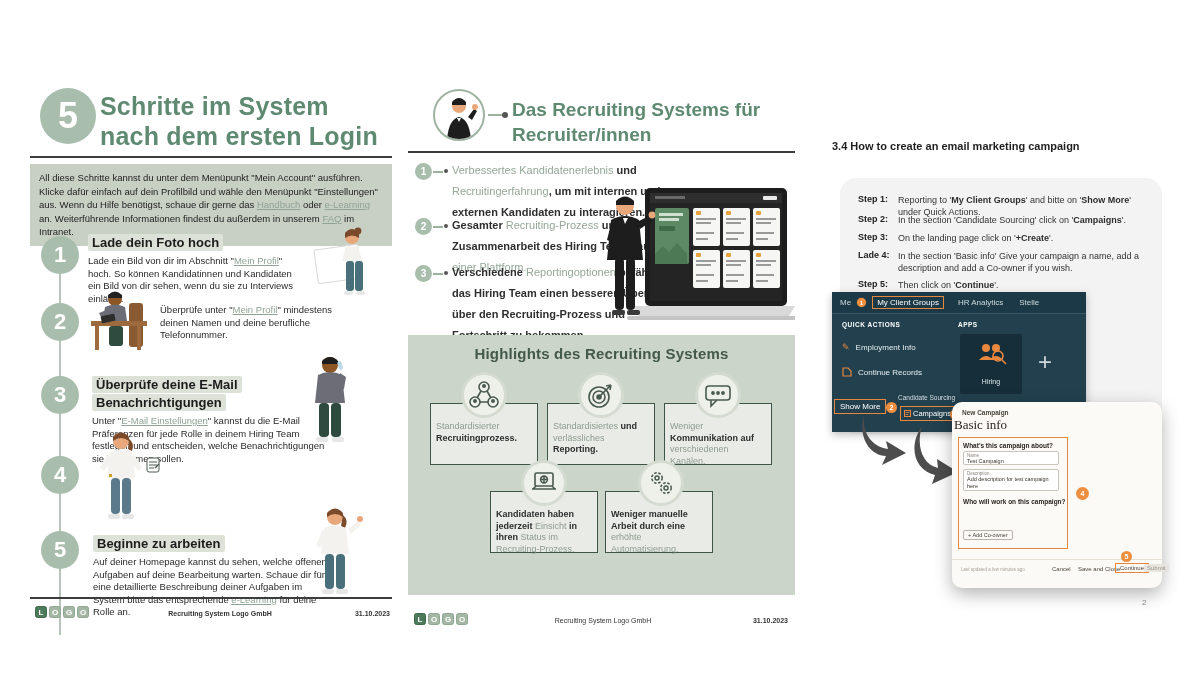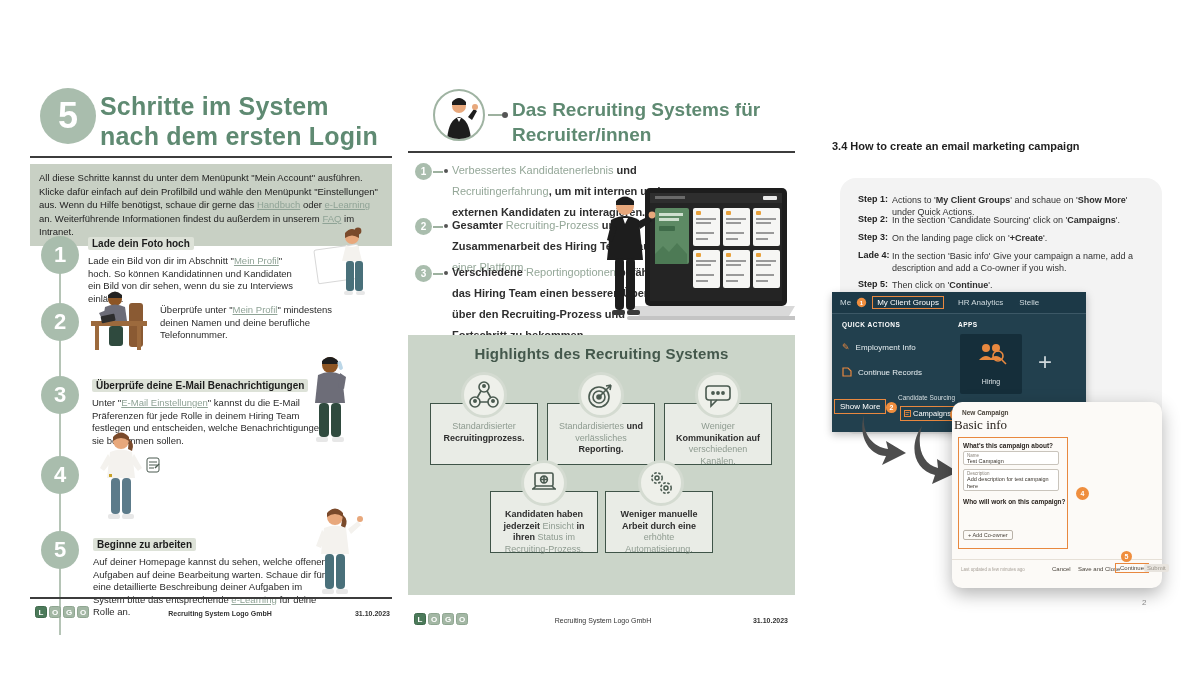--- a/index.html
+++ b/index.html
@@ -14,47 +14,47 @@
   .sg-link{color:#8fa396;text-decoration:underline;cursor:pointer}
   .sg-muted{color:#8e9b90}
 
   
   .badge-circle{width:56px;height:56px;border-radius:50%;background:#a9bdad;color:#fff;font-size:36px;font-weight:bold;display:flex;align-items:center;justify-content:center}
   .lp-title{color:#5f8a72;font-size:25px;font-weight:bold;line-height:30px;letter-spacing:.2px}
   .hr-dark{background:#3c3c3c;height:2px}
   .intro-box{background:#c8d0c4;color:#222;font-size:9.5px;line-height:13.5px;padding:7px 9px}
   .timeline{width:2px;background:#b5c4b6}
   .step-circle{width:38px;height:38px;border-radius:50%;background:#a9bdad;color:#fff;font-weight:bold;font-size:22px;display:flex;align-items:center;justify-content:center}
-  .step-title{font-size:10px;font-weight:bold;color:#1c1c1c;background:#dde2d8;display:inline;padding:1px 4px;border-radius:2px;box-decoration-break:clone}
+  .step-title{font-size:13px;font-weight:bold;color:#1c1c1c;background:#dde2d8;display:inline;padding:1px 4px;border-radius:2px;box-decoration-break:clone}
   .step-body{font-size:9.5px;line-height:12.5px;color:#2a2a2a;margin-top:4px}
 
   .logo-row{display:flex;gap:2px}
   .logo-sq{width:12px;height:12px;border-radius:2.5px;background:#a3b7a4;border:1px solid #8fa691;color:#fff;font-size:8px;font-weight:bold;display:flex;align-items:center;justify-content:center}
   .logo-sq.first{background:#4c7a5a;border-color:#3f6a4c}
   .foot-text{font-size:7px;color:#333}
   .foot-bold{font-size:7px;color:#333;font-weight:bold}
 
   
   .avatar-circle{width:52px;height:52px;border-radius:50%;border:2px solid #9fb3a2;background:#fff;overflow:hidden}
   .mp-title{color:#5f8a72;font-size:19px;font-weight:bold;line-height:25px}
   .bullet-circle{width:17px;height:17px;border-radius:50%;background:#a9bdad;color:#fff;font-size:10px;font-weight:bold;display:flex;align-items:center;justify-content:center}
   .leader{height:1.5px;background:#9db19f}
   .leader-dot{width:4px;height:4px;border-radius:50%;background:#555}
   .bullet-text{font-size:11px;line-height:21px;color:#333}
   .sage-section{background:#cbd5c9}
   .hl-title{color:#44584c;font-size:15px;font-weight:bold;text-align:center;letter-spacing:.2px}
-  .hl-box{background:#e9ece6;border:1.5px solid #3f5448;width:108px;height:62px;text-align:center;font-size:9px;line-height:11.5px;padding:17px 5px 14px}
+  .hl-box{background:#e9ece6;border:1.5px solid #3f5448;width:108px;height:62px;text-align:left;font-size:9px;line-height:11.5px;padding:17px 5px 14px}
   .hl-icon{width:46px;height:46px;border-radius:50%;background:#eef0ea;border:3px solid #d4dbd1;display:flex;align-items:center;justify-content:center;color:#4a5a50}
 
   
   .rp-heading{font-size:11px;font-weight:bold;color:#1f1f1f}
   .steps-card{background:#f3f3f3;border-radius:16px}
   .rstep-label{font-weight:bold;font-size:9px;color:#222;width:34px;flex:0 0 34px}
   .rstep-text{font-size:9px;color:#333;line-height:12px}
-  .rstep-row{display:flex;gap:0}
+  .rstep-row{display:flex;gap:6px}
 
   .dark-panel{background:#22404e;box-shadow:0 3px 8px rgba(0,0,0,.25)}
   .dp-nav{background:#1c3947;height:22px;display:flex;align-items:center;font-size:8px;color:#cfdade;border-bottom:1px solid #3c5866}
   .orange-box{border:1.5px solid #e8883f}
   .badge-num{background:#ef8e3e;color:#fff;border-radius:50%;width:11px;height:11px;font-size:7px;font-weight:bold;display:flex;align-items:center;justify-content:center}
   .dp-label{font-size:6.5px;font-weight:bold;color:#fff;letter-spacing:.5px}
   .dp-item{font-size:8px;color:#e6edf0;display:flex;align-items:center;gap:6px}
   .hiring-tile{background:#152e3a;border-radius:2px;color:#dfe7ea}
 
   .modal{background:#fcfaf7;border-radius:10px;box-shadow:0 6px 18px rgba(0,0,0,.3)}
@@ -364,21 +364,21 @@
 </div>
 
 <div class="abs" style="left:820px;top:130px;width:350px;height:480px">
 
   <div class="abs rp-heading" style="left:12px;top:10px">3.4 How to create an email marketing campaign</div>
 
   <div class="abs steps-card" style="left:20px;top:48px;width:322px;height:256px"></div>
 
   <div class="abs rstep-row" style="left:38px;top:64px;width:290px">
     <span class="rstep-label">Step 1:</span>
-    <span class="rstep-text"><span class="sg-plain">Actions to '</span><span class="sg-bold">My Client Groups</span><span class="sg-plain">' and schaue on '</span><span class="sg-bold">Show More</span><span class="sg-plain">' under Quick Actions.</span></span>
+    <span class="rstep-text"><span class="sg-plain">Reporting to '</span><span class="sg-bold">My Client Groups</span><span class="sg-plain">' and bitte on '</span><span class="sg-bold">Show More</span><span class="sg-plain">' under Quick Actions.</span></span>
   </div>
   <div class="abs rstep-row" style="left:38px;top:84px;width:290px">
     <span class="rstep-label">Step 2:</span>
     <span class="rstep-text"><span class="sg-plain">In the section 'Candidate Sourcing' click on '</span><span class="sg-bold">Campaigns</span><span class="sg-plain">'.</span></span>
   </div>
   <div class="abs rstep-row" style="left:38px;top:102px;width:290px">
     <span class="rstep-label">Step 3:</span>
     <span class="rstep-text"><span class="sg-plain">On the landing page click on '</span><span class="sg-bold">+Create</span><span class="sg-plain">'.</span></span>
   </div>
   <div class="abs rstep-row" style="left:38px;top:120px;width:295px">

